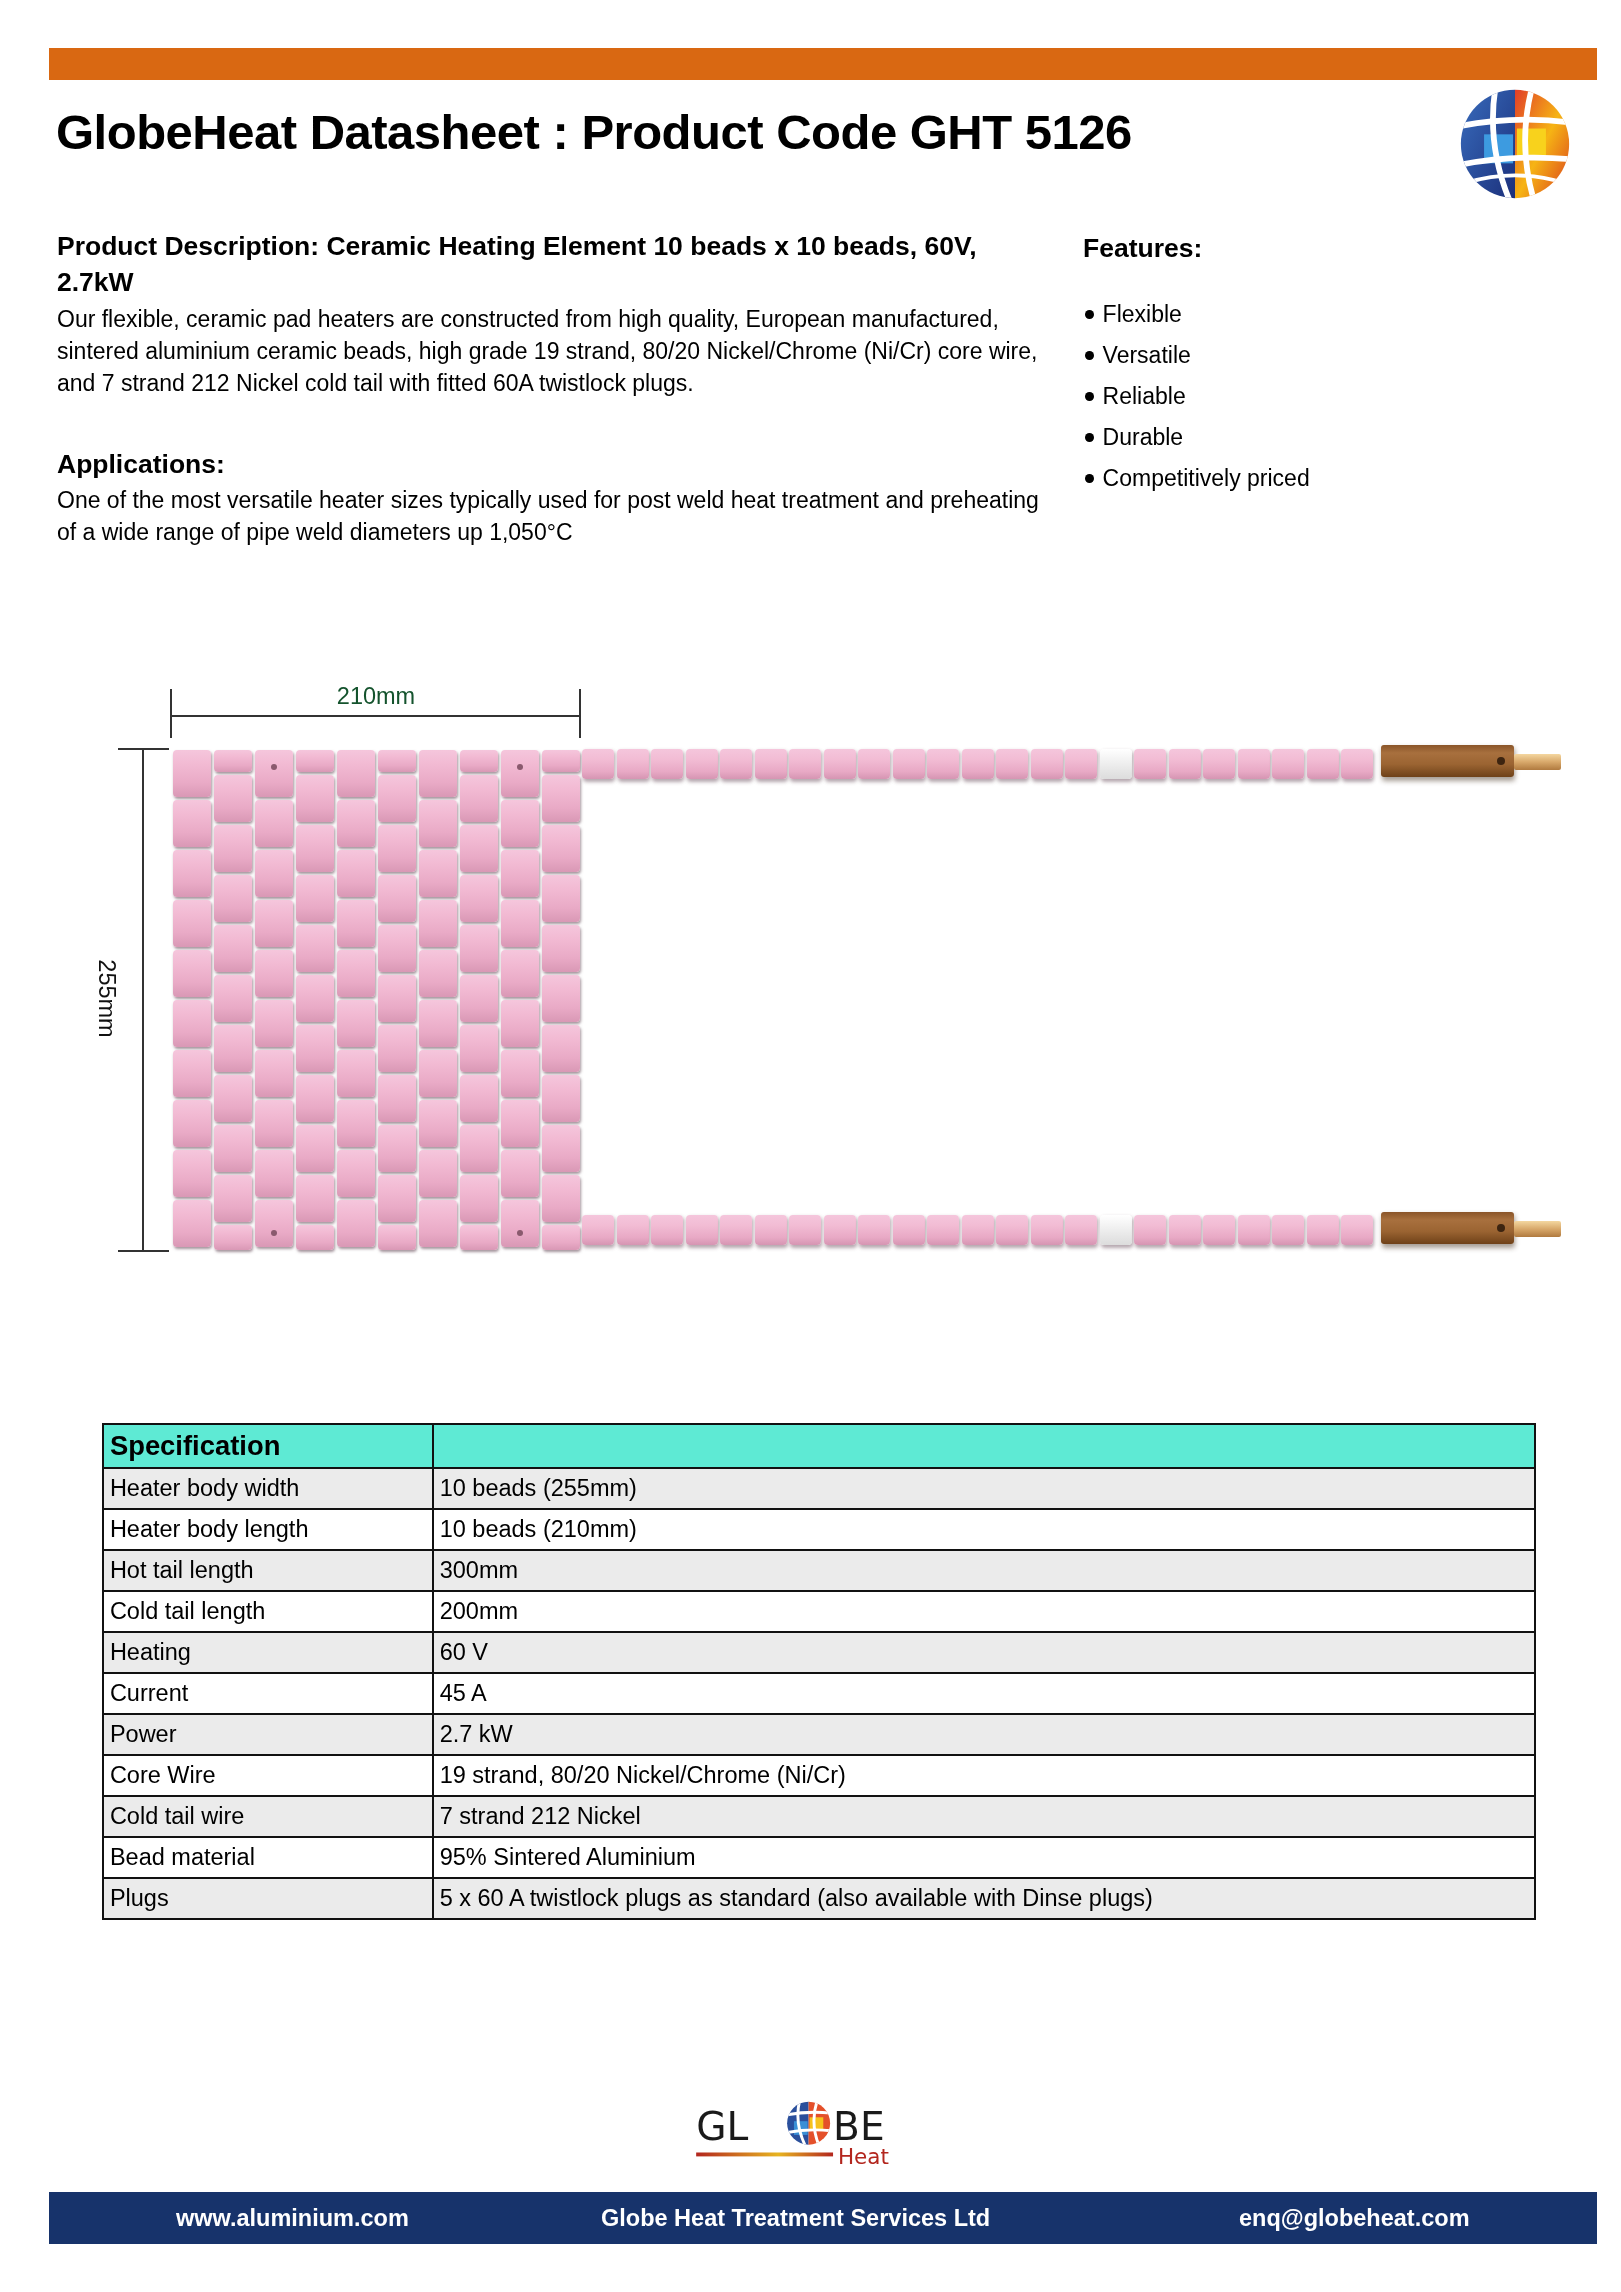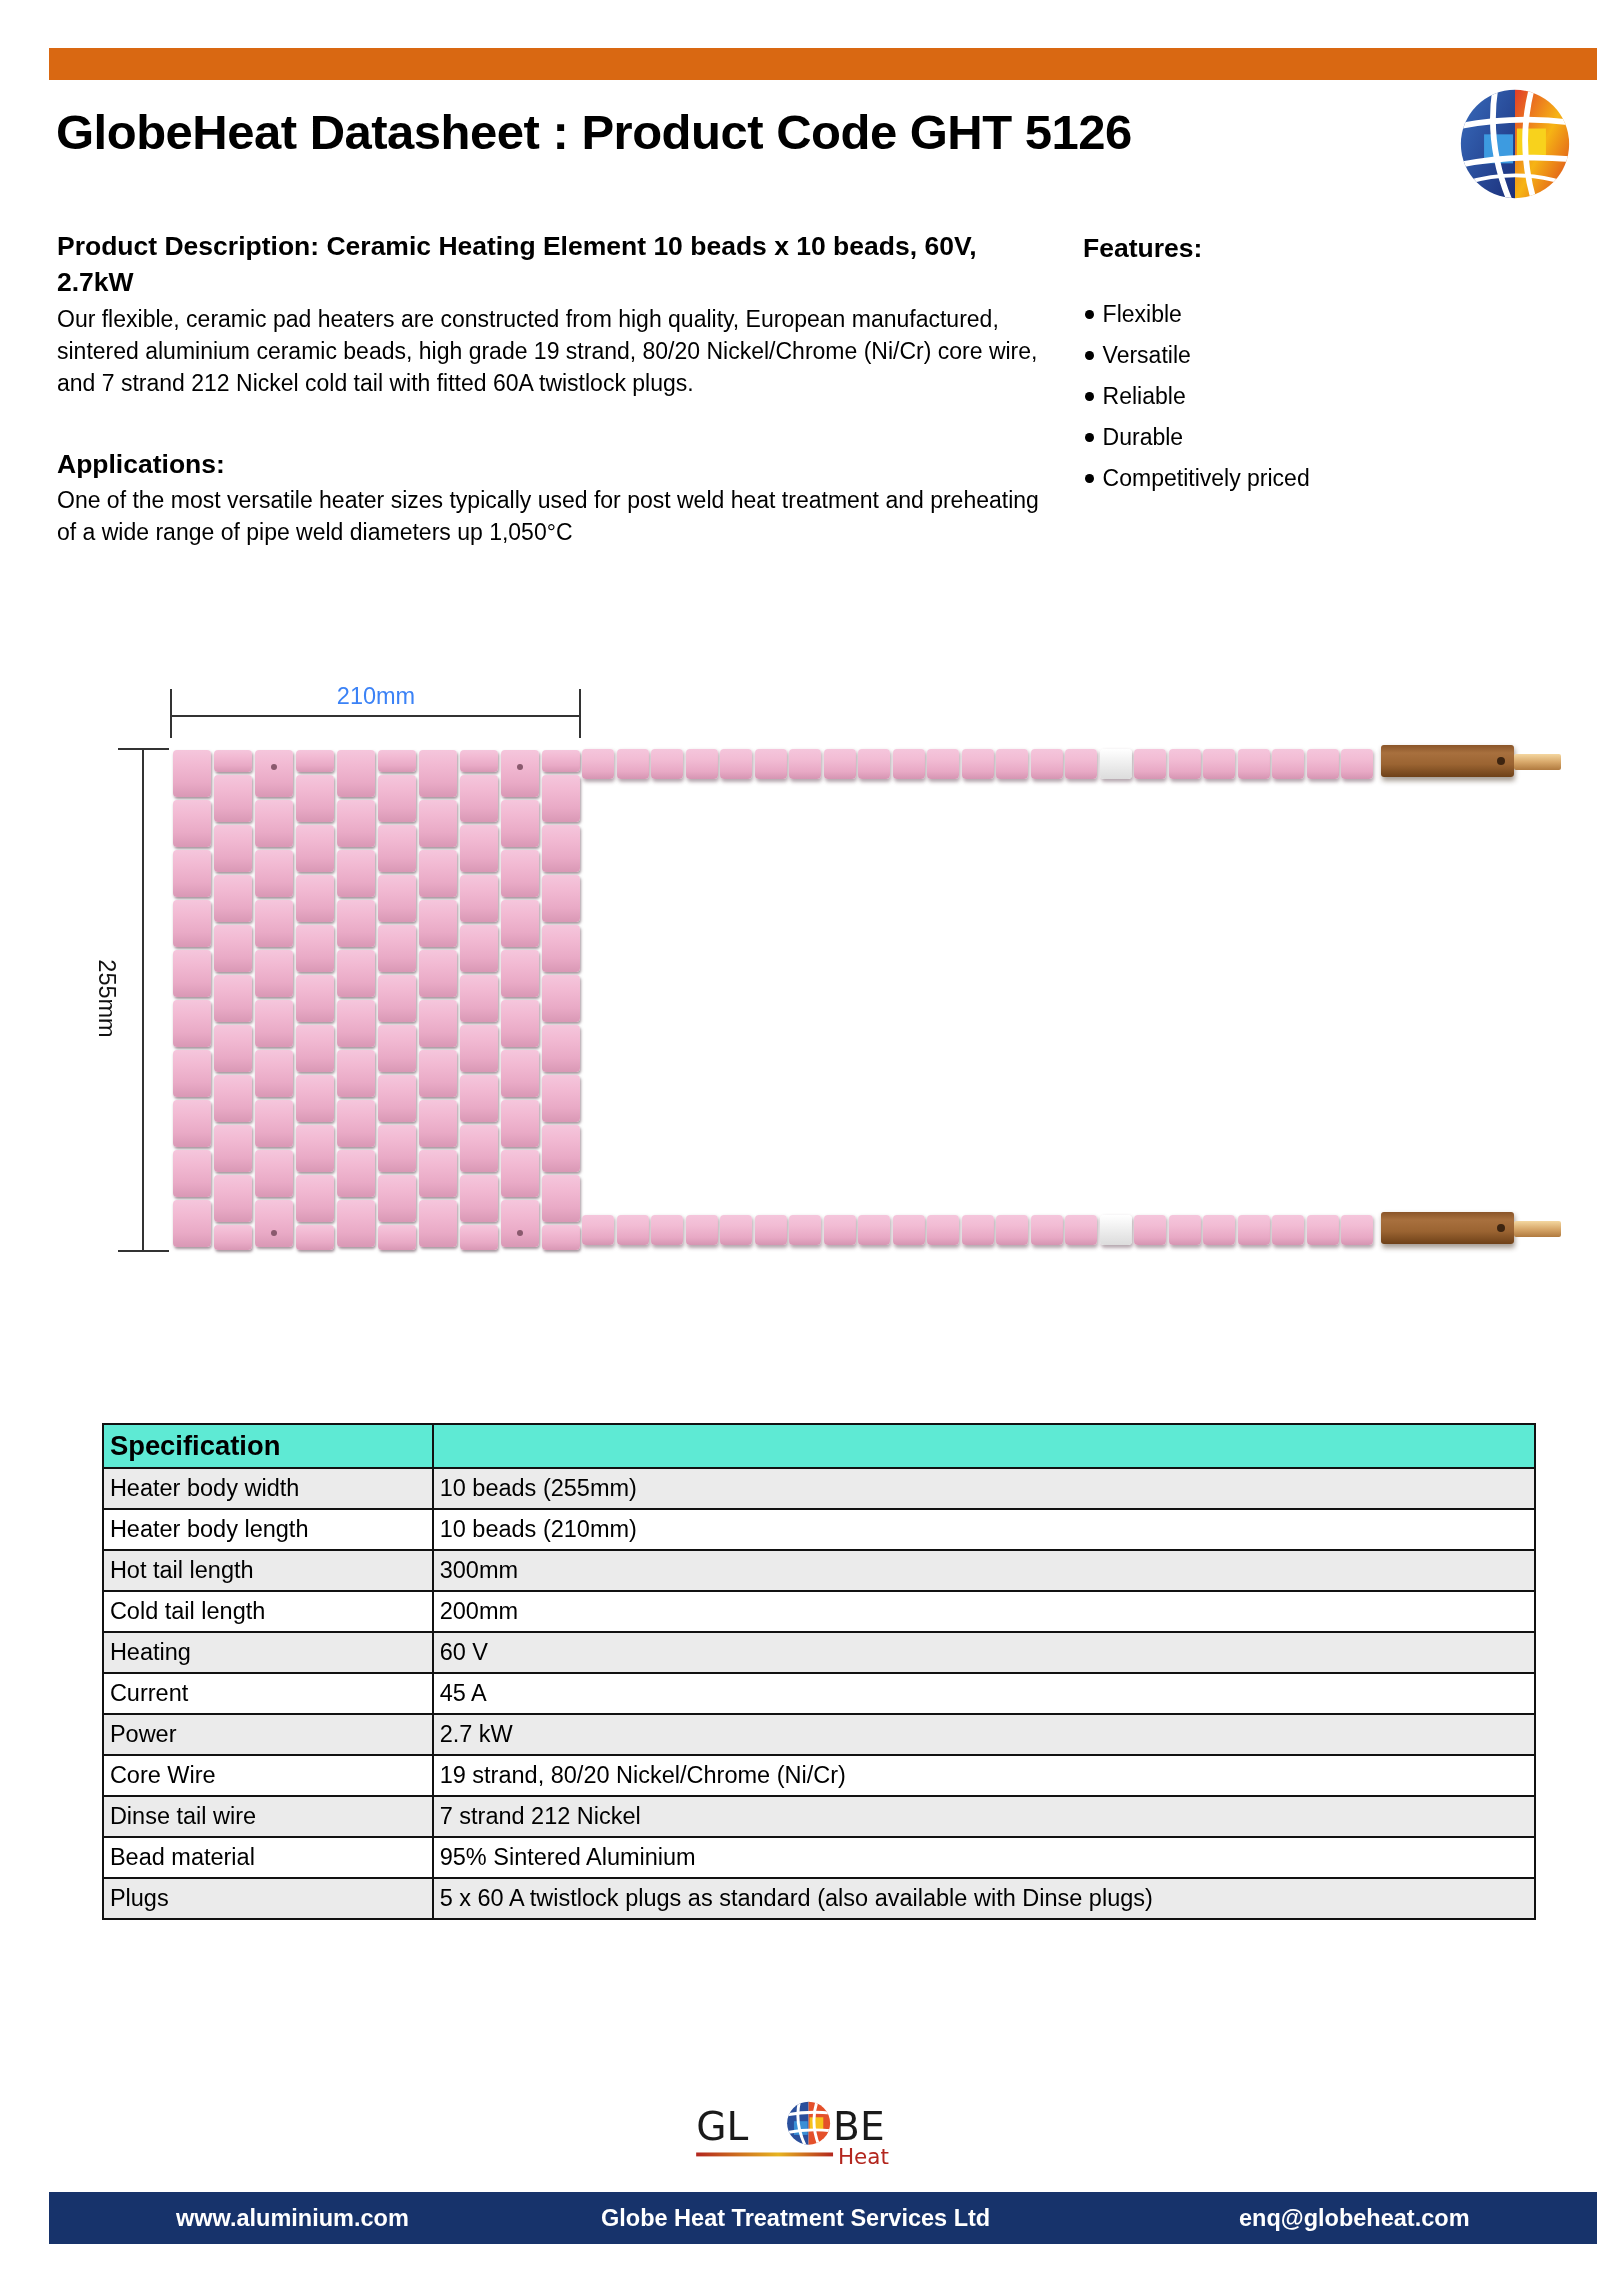--- a/index.html
+++ b/index.html
@@ -20,21 +20,21 @@
   .app-body { left: 57px; top: 484px; width: 990px; font-size: 23px; line-height: 32px; }
 
   .features-heading { left: 1083px; top: 233px; font-size: 26.5px; font-weight: bold; }
   .features-list { left: 1083px; top: 294px; margin: 0; padding: 0; list-style: none; font-size: 23px; }
   .features-list li { height: 41px; line-height: 35px; display: flex; align-items: center; }
   .features-list .bullet { display: inline-block; width: 8.8px; height: 8.8px; border-radius: 50%; background: #000; margin: 0 8.8px 0 2px; }
 
   
   .dim-line-h { left: 171px; top: 715px; width: 410px; height: 0; border-top: 2px solid #333; }
   .dim-tick-h { width: 0; height: 49px; border-left: 2px solid #333; top: 689px; }
-  .dim-label-h { left: 171px; width: 410px; top: 683px; text-align: center; font-size: 23.5px; color: #3b82f6; }
+  .dim-label-h { left: 171px; width: 410px; top: 683px; text-align: center; font-size: 23.5px; color: #14532d; }
   .dim-line-v { left: 142px; top: 748px; width: 0; height: 502px; border-left: 2px solid #333; }
   .dim-tick-v { left: 118px; width: 51px; height: 0; border-top: 2px solid #333; }
   .dim-label-v { left: 57px; top: 985px; width: 98px; text-align: center; font-size: 23.5px; color: #111;
                  transform: rotate(90deg); transform-origin: center center; }
 
   .pad { left: 173px; top: 750px; width: 410px; height: 500px; }
   .pad-col { position: absolute; top: 0; height: 500px; width: 38px; }
   .bead { position: absolute; left: 0; width: 38px; border-radius: 3.9px;
           background: linear-gradient(to bottom, #f5c6dc 0%, #f2bad3 30%, #e9aac6 70%, #d998b5 100%);
           box-shadow: 1px 2px 2.9px rgba(90,60,75,0.55); }
@@ -367,21 +367,21 @@
       </tr>
     <tr class="odd">
         <td class="label-cell">Power</td>
         <td>2.7 kW</td>
       </tr>
     <tr class="even">
         <td class="label-cell">Core Wire</td>
         <td>19 strand, 80/20 Nickel/Chrome (Ni/Cr)</td>
       </tr>
     <tr class="odd">
-        <td class="label-cell">Dinse tail wire</td>
+        <td class="label-cell">Cold tail wire</td>
         <td>7 strand 212 Nickel</td>
       </tr>
     <tr class="even">
         <td class="label-cell">Bead material</td>
         <td>95% Sintered Aluminium</td>
       </tr>
     <tr class="odd">
         <td class="label-cell">Plugs</td>
         <td>5 x 60 A twistlock plugs as standard  (also available with Dinse plugs)</td>
       </tr>

